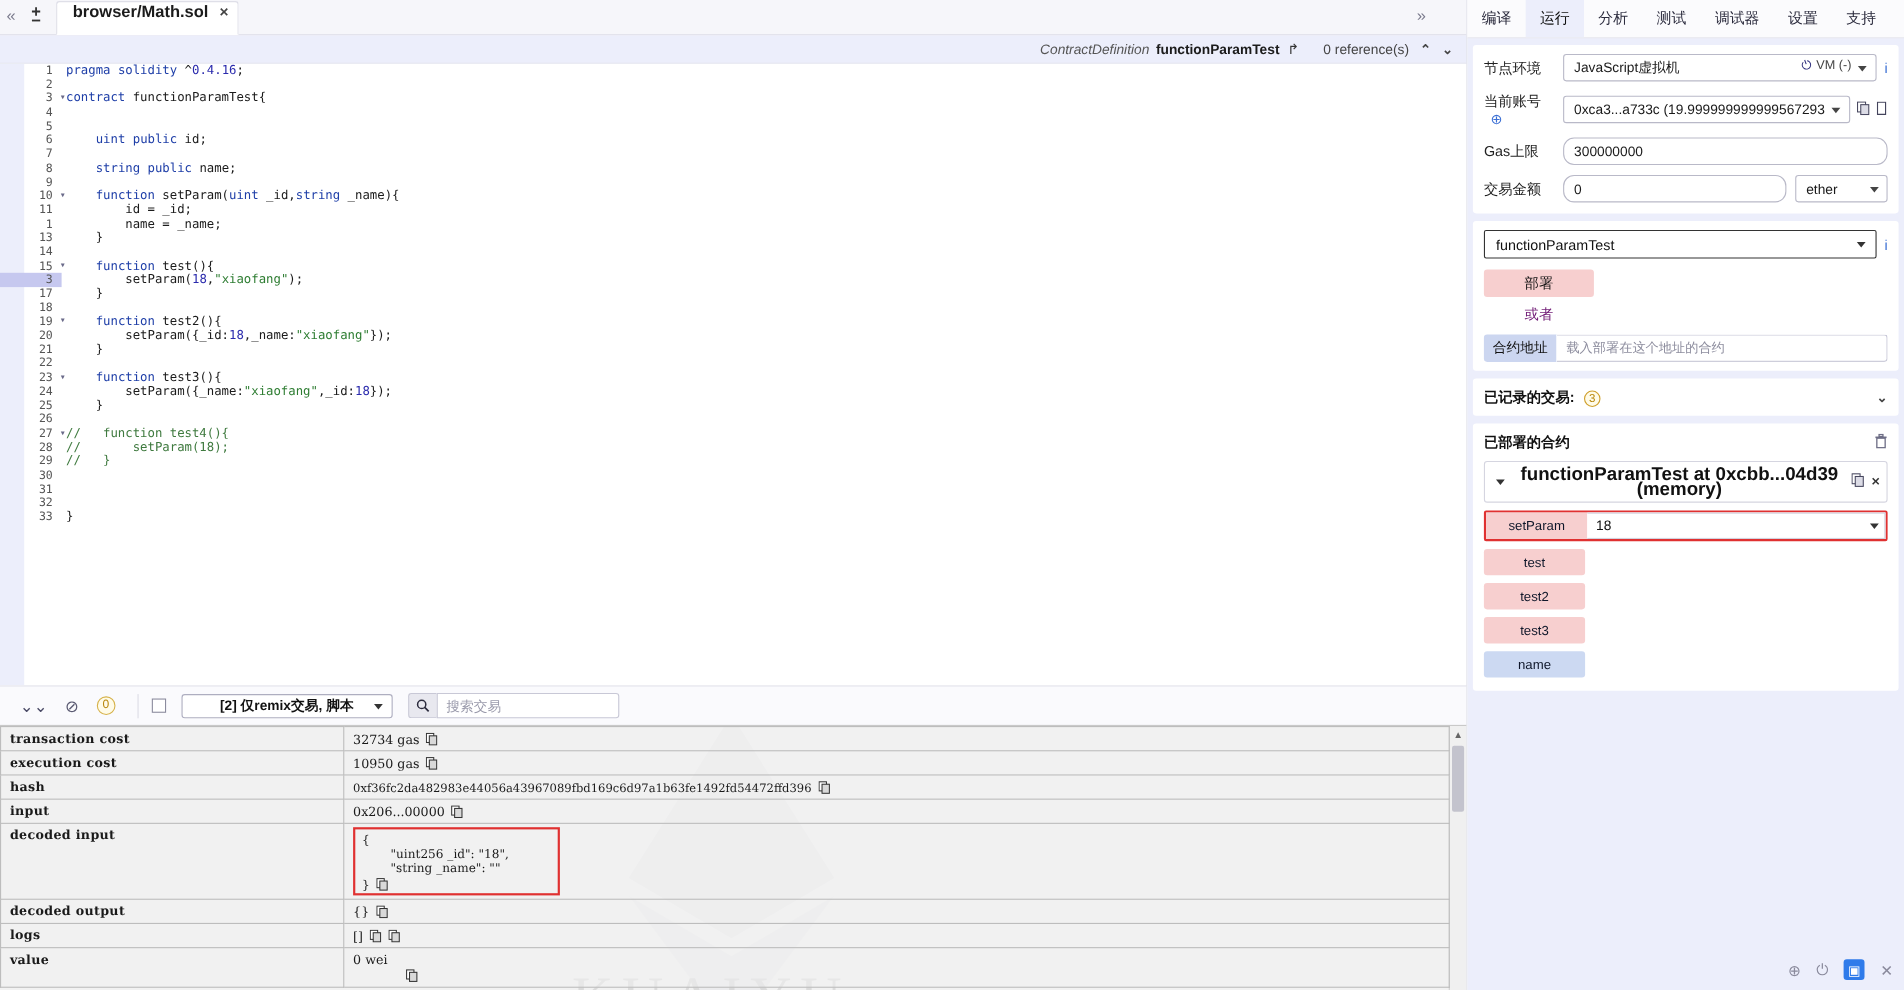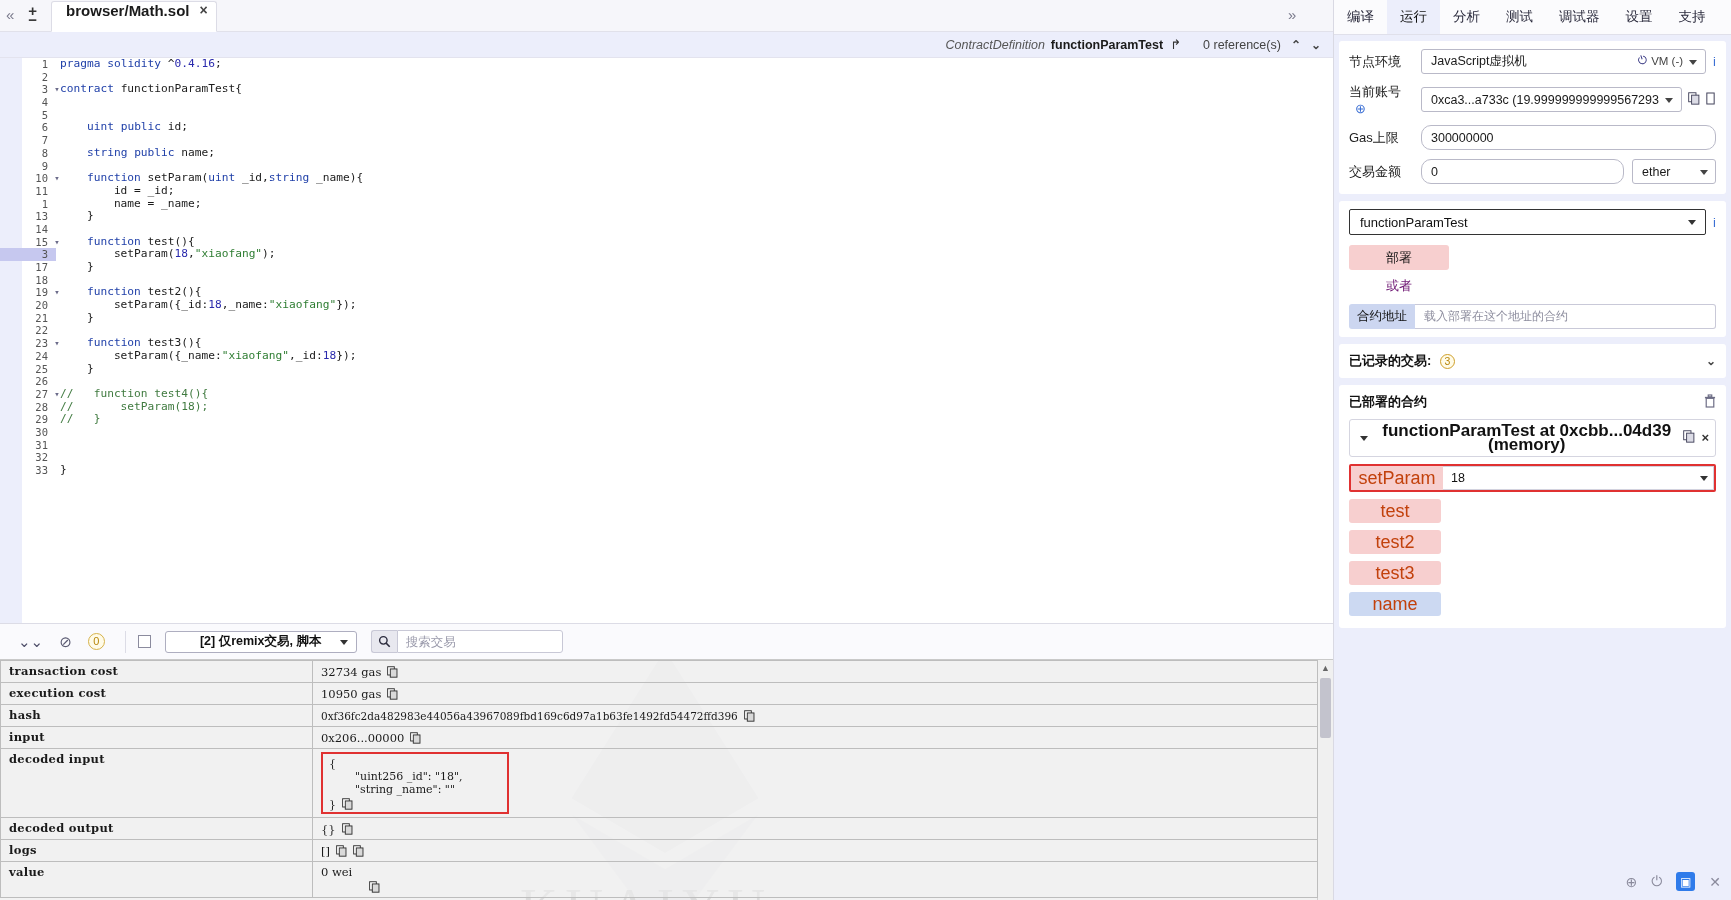--- a/index.html
+++ b/index.html
@@ -379,21 +379,21 @@
   }
   #deployed-item .dname {
     flex: 1; text-align:center; font-size: 17px;
     font-weight: bold; color:#111; line-height: 14px;
   }
   #deployed-item .dicons { display:flex; gap:6px; margin-left:6px; flex:none; }
 
   .fn-row { margin-top: 7px; display:flex; align-items:center; }
   .fn-btn {
     width: 92px; height: 24px; border-radius: 3px; border: none;
-    background: #f7cfcf; font-size: 18px; color: #c2410c;
+    background: #f7cfcf; font-size: 12px; color: #0f172a;
     display:flex; align-items:center; justify-content:center;
     cursor:pointer; flex: none;
   }
   .fn-btn.blue { background: #ccd9f2; }
   .fn-input {
     flex: 1; height: 24px; margin-left: 0;
     border: 1px solid #d2d2de; border-left: none;
     background: #fff; font-size: 12.5px; color: #111;
     display:flex; align-items:center; padding: 0 8px;
   }

